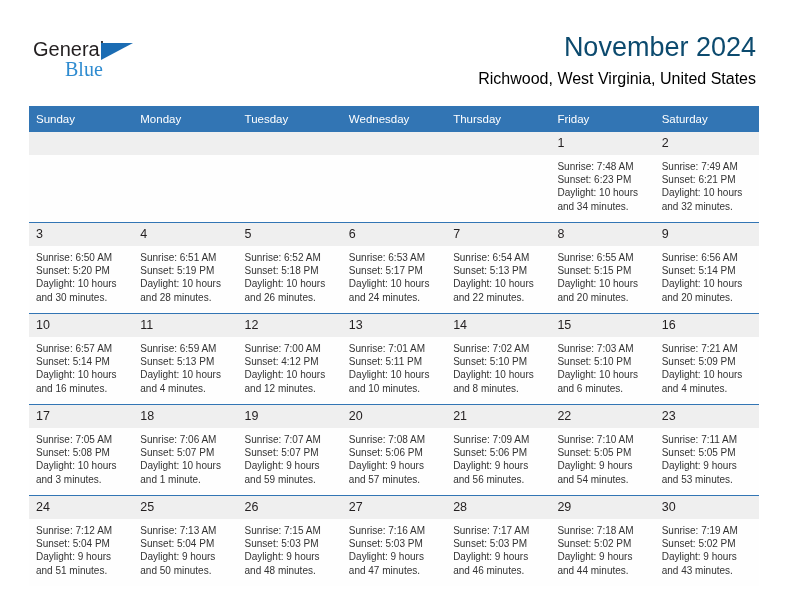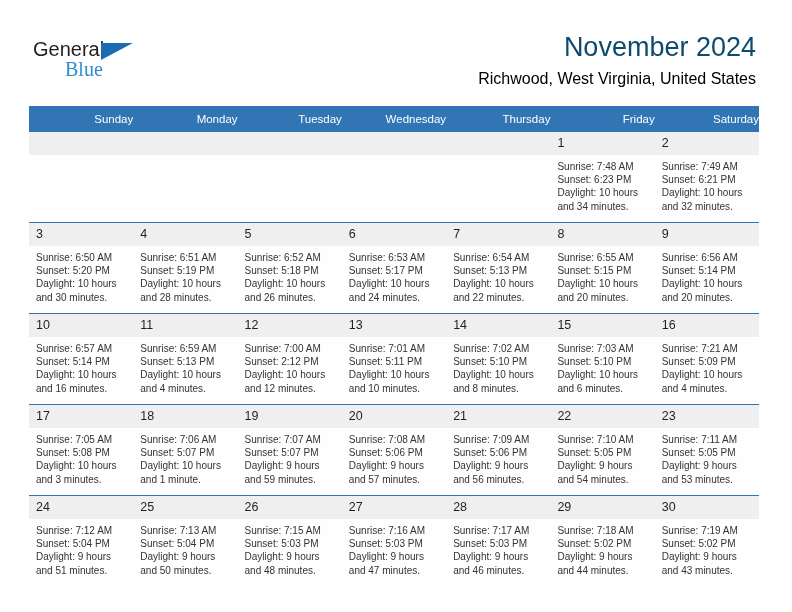--- a/index.html
+++ b/index.html
@@ -95,21 +95,21 @@
     top: 106px;
     width: 730px;
     border-collapse: collapse;
     table-layout: fixed;
   }
   .calendar th {
     background: #3275b4;
     color: #ffffff;
     font-size: 11.5px;
     font-weight: normal;
-    text-align: right;
+    text-align: left;
     padding: 4px 0 4px 7px;
     height: 18px;
     vertical-align: middle;
     border: none;
     margin-top: 12px;
   }
   .calendar td {
     width: 104.28px;
     vertical-align: top;
     padding: 0;
@@ -328,21 +328,21 @@
               <span>Sunrise: 6:59 AM</span>
               <span>Sunset: 5:13 PM</span>
               <span>Daylight: 10 hours</span>
               <span>and 4 minutes.</span>
             </span>
           </td>
           <td>
             <span class="daynum">12</span>
             <span class="info">
               <span>Sunrise: 7:00 AM</span>
-              <span>Sunset: 2:12 PM</span>
+              <span>Sunset: 4:12 PM</span>
               <span>Daylight: 10 hours</span>
               <span>and 12 minutes.</span>
             </span>
           </td>
           <td>
             <span class="daynum">13</span>
             <span class="info">
               <span>Sunrise: 7:01 AM</span>
               <span>Sunset: 5:11 PM</span>
               <span>Daylight: 10 hours</span>

